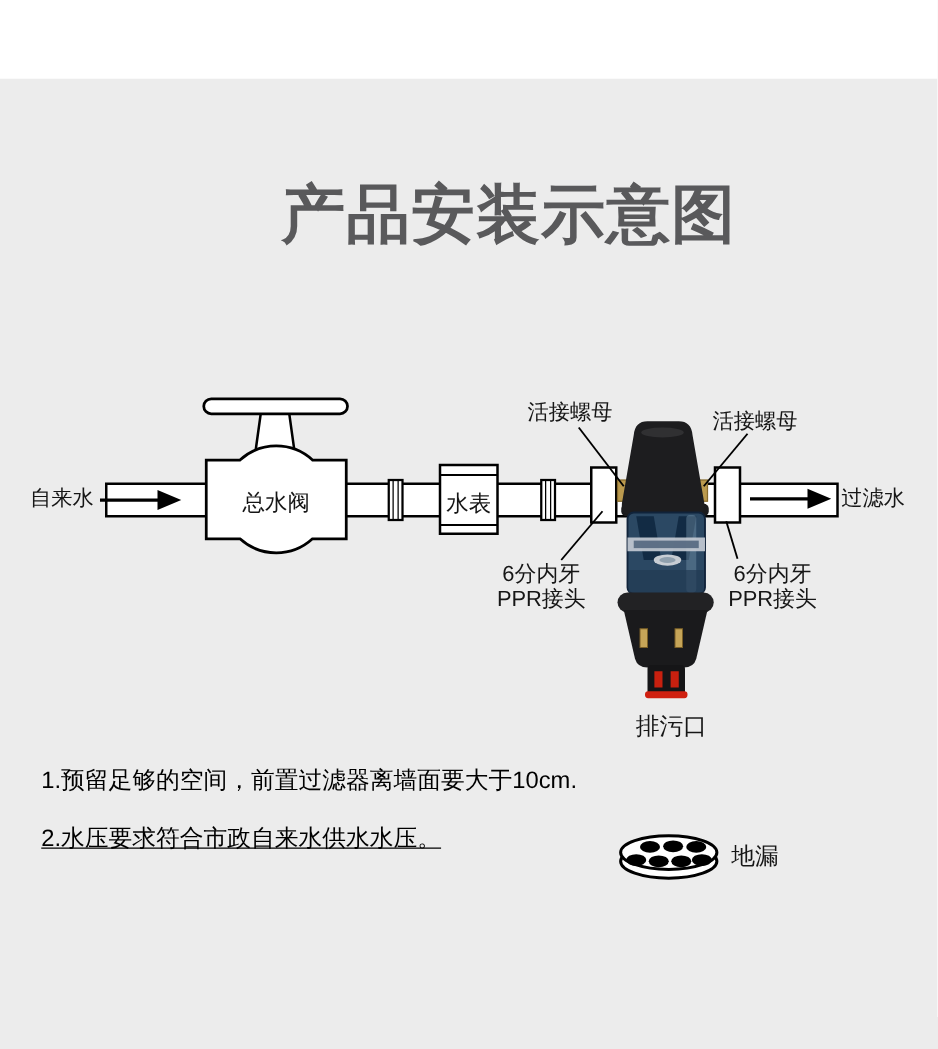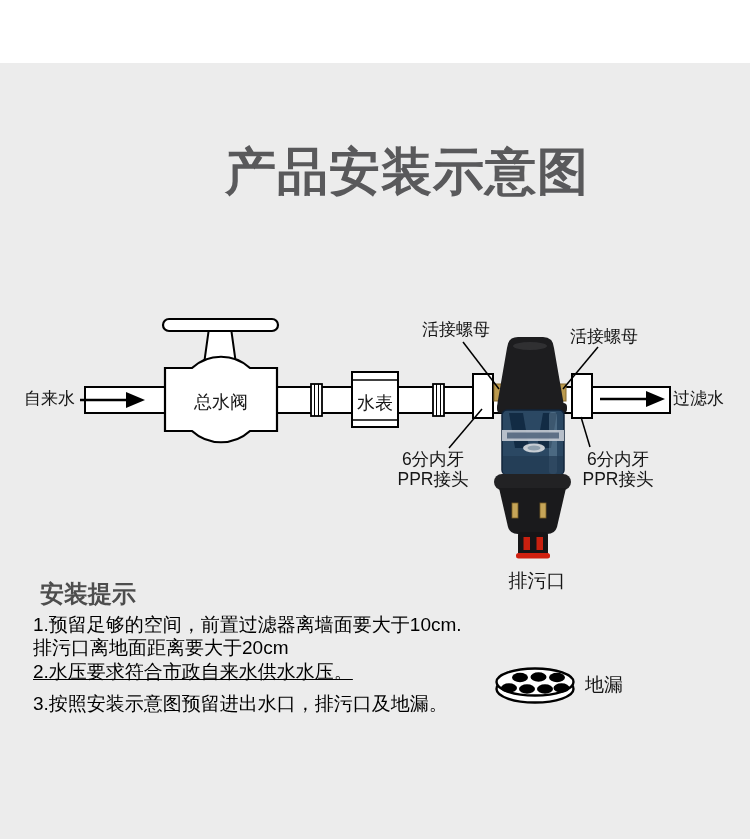--- a/index.html
+++ b/index.html
@@ -152,18 +152,15 @@
         <ellipse cx="557" cy="677.5" rx="8" ry="4.7"></ellipse>
         <ellipse cx="509" cy="688" rx="8" ry="4.7"></ellipse>
         <ellipse cx="527" cy="689" rx="8" ry="4.7"></ellipse>
         <ellipse cx="545" cy="689" rx="8" ry="4.7"></ellipse>
         <ellipse cx="561.5" cy="688" rx="8" ry="4.7"></ellipse>
       </g>
     </g>
     <text x="585" y="691" font-size="19">地漏</text>
   </svg>
 
-  <div class="tips-heading">安装提示</div>
   <div class="tip-line tip1a">1.预留足够的空间，前置过滤器离墙面要大于10cm.</div>
-  <div class="tip-line tip1b">排污口离地面距离要大于20cm</div>
   <div class="tip-line tip2">2.水压要求符合市政自来水供水水压。</div>
-  <div class="tip-line tip3">3.按照安装示意图预留进出水口，排污口及地漏。</div>
 </div>
 
 </body></html>

